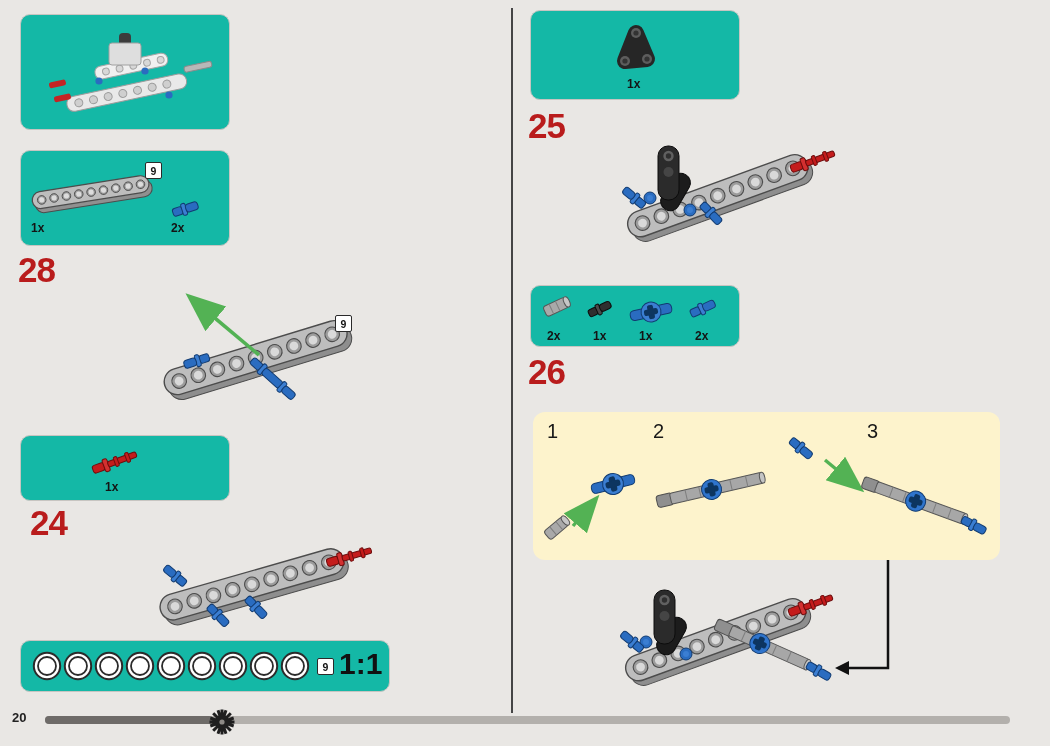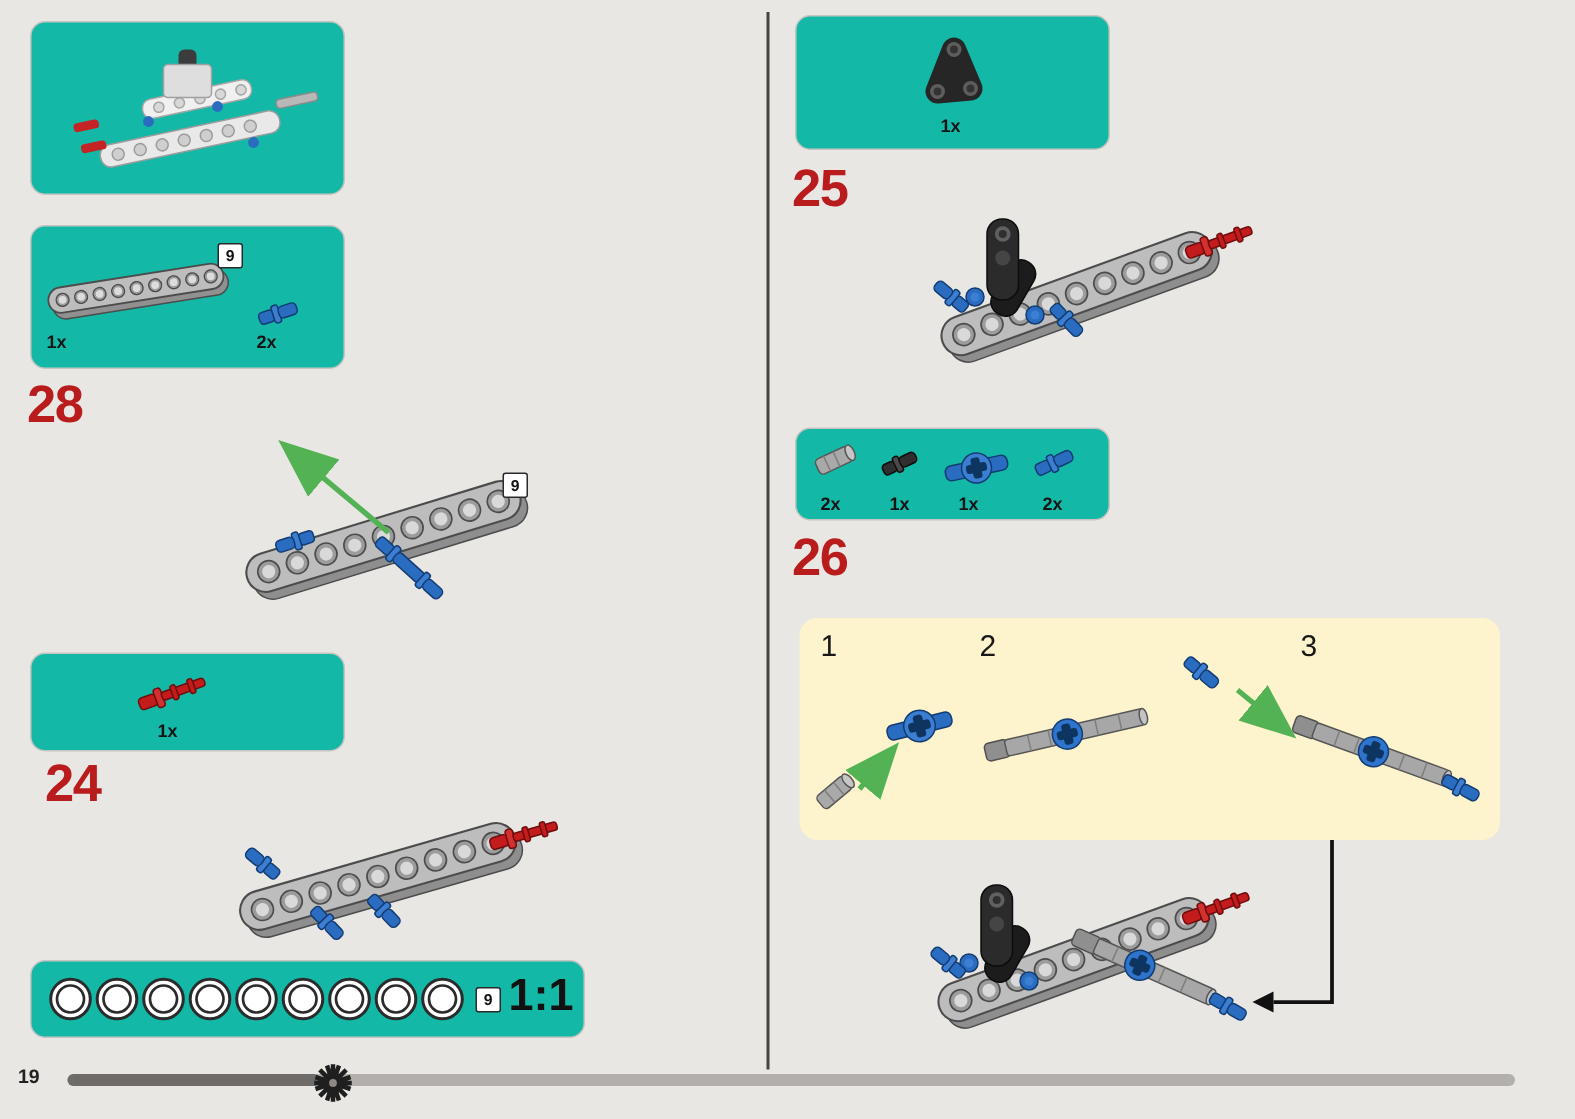--- a/index.html
+++ b/index.html
@@ -481,21 +481,21 @@
       <rect x="45" y="-7" width="6" height="14" rx="2" fill="#0d3560"></rect>
       <rect x="41" y="-3" width="14" height="6" rx="2" fill="#0d3560"></rect>
       <g transform="translate(100,0) rotate(6)">
         <rect x="0" y="-4" width="10" height="8" rx="2.5" fill="#2a6cc0" stroke="#123c72"></rect>
         <rect x="9.5" y="-6" width="4.5" height="12" rx="1.8" fill="#3b7ed2" stroke="#123c72"></rect>
         <rect x="13.5" y="-4" width="12.5" height="8" rx="3" fill="#2a6cc0" stroke="#123c72"></rect>
       </g>
     </g>
   </svg>
 
-  <div class="page-num" style="left:12px;top:710px;">19</div>
+  <div class="page-num" style="left:12px;top:710px;">20</div>
   <div class="track" style="left:45px;top:716px;width:965px;height:8px;"></div>
   <div class="trackfill" style="left:45px;top:716px;width:168px;height:8px;"></div>
   <svg class="abs" style="left:207px;top:707px;" width="30" height="30" viewBox="0 0 30 30">
     <path d="M15,2.5 L15,27.5 M2.5,15 L27.5,15 M6.2,6.2 L23.8,23.8 M23.8,6.2 L6.2,23.8 M11,3.3 L19,26.7 M19,3.3 L11,26.7 M3.3,11 L26.7,19 M3.3,19 L26.7,11" stroke="#1f1f1f" stroke-width="3"></path>
     <circle cx="15" cy="15" r="7.2" fill="#1f1f1f"></circle>
     <circle cx="15" cy="15" r="2.6" fill="#8d8a86"></circle>
   </svg>
 
 </div>
 

